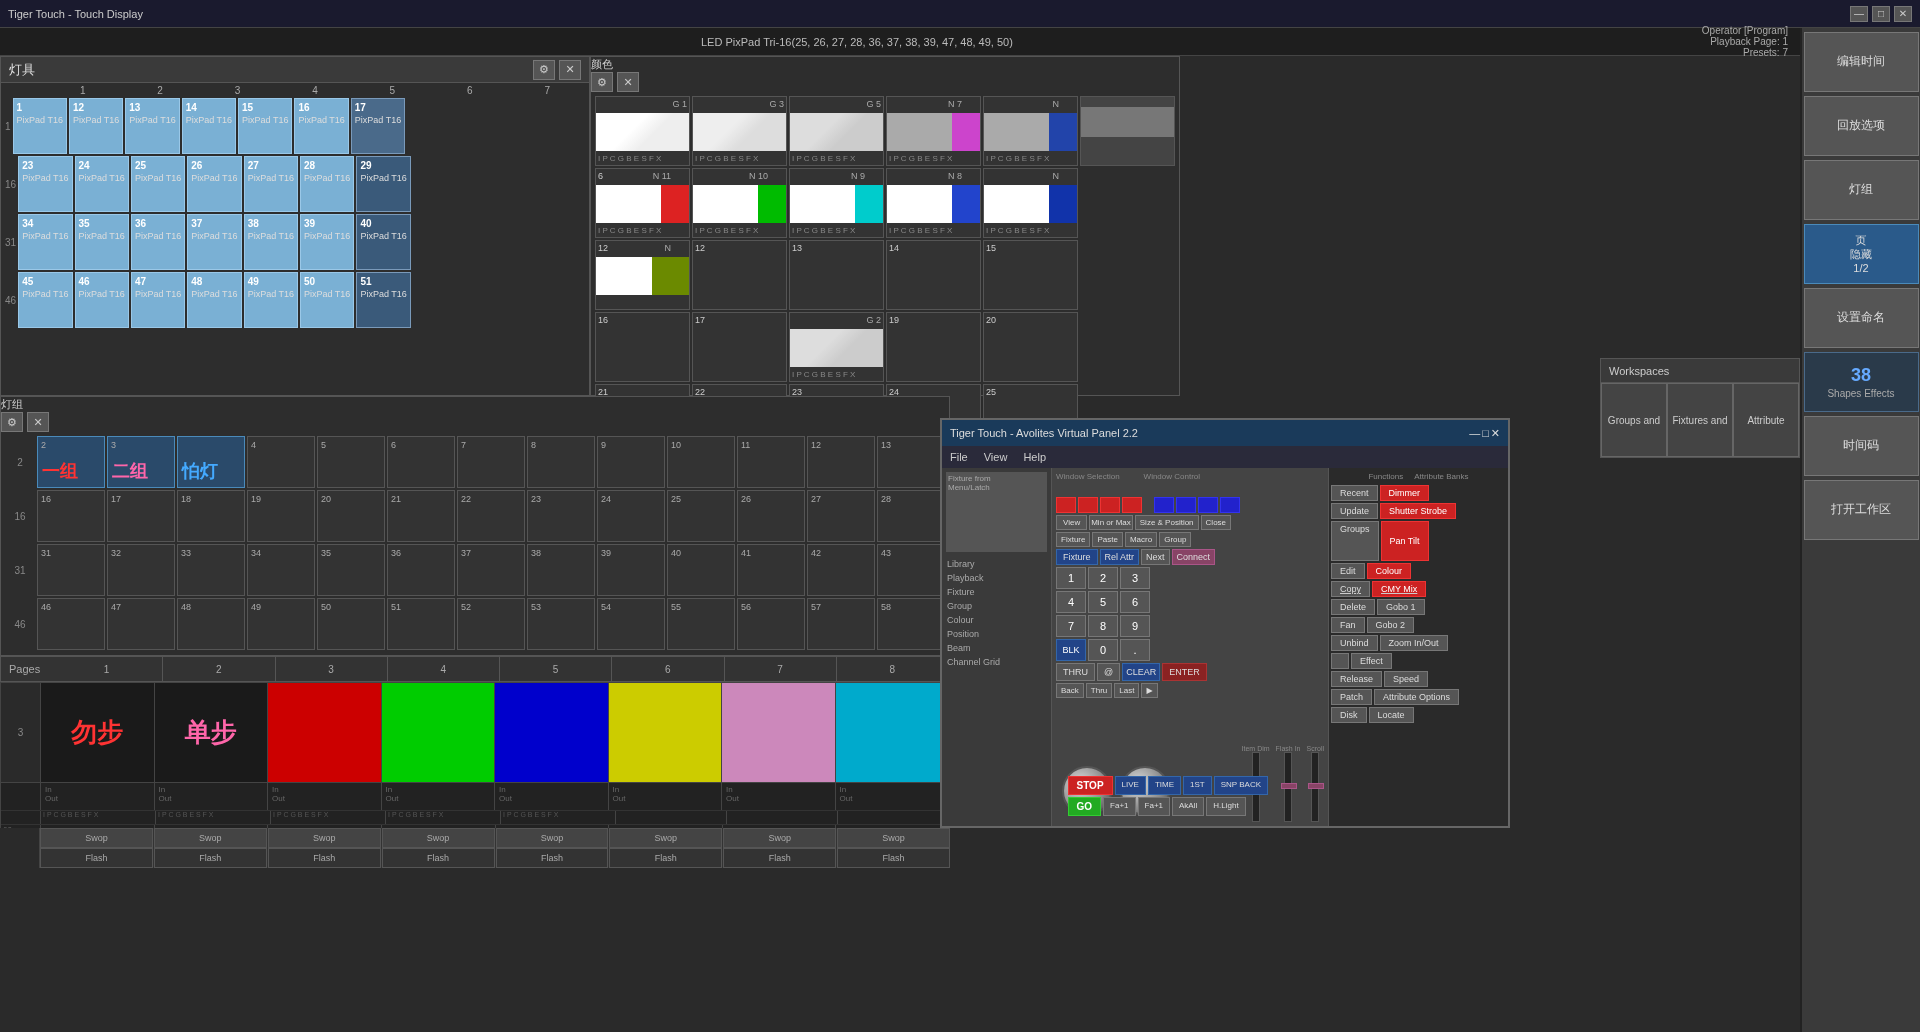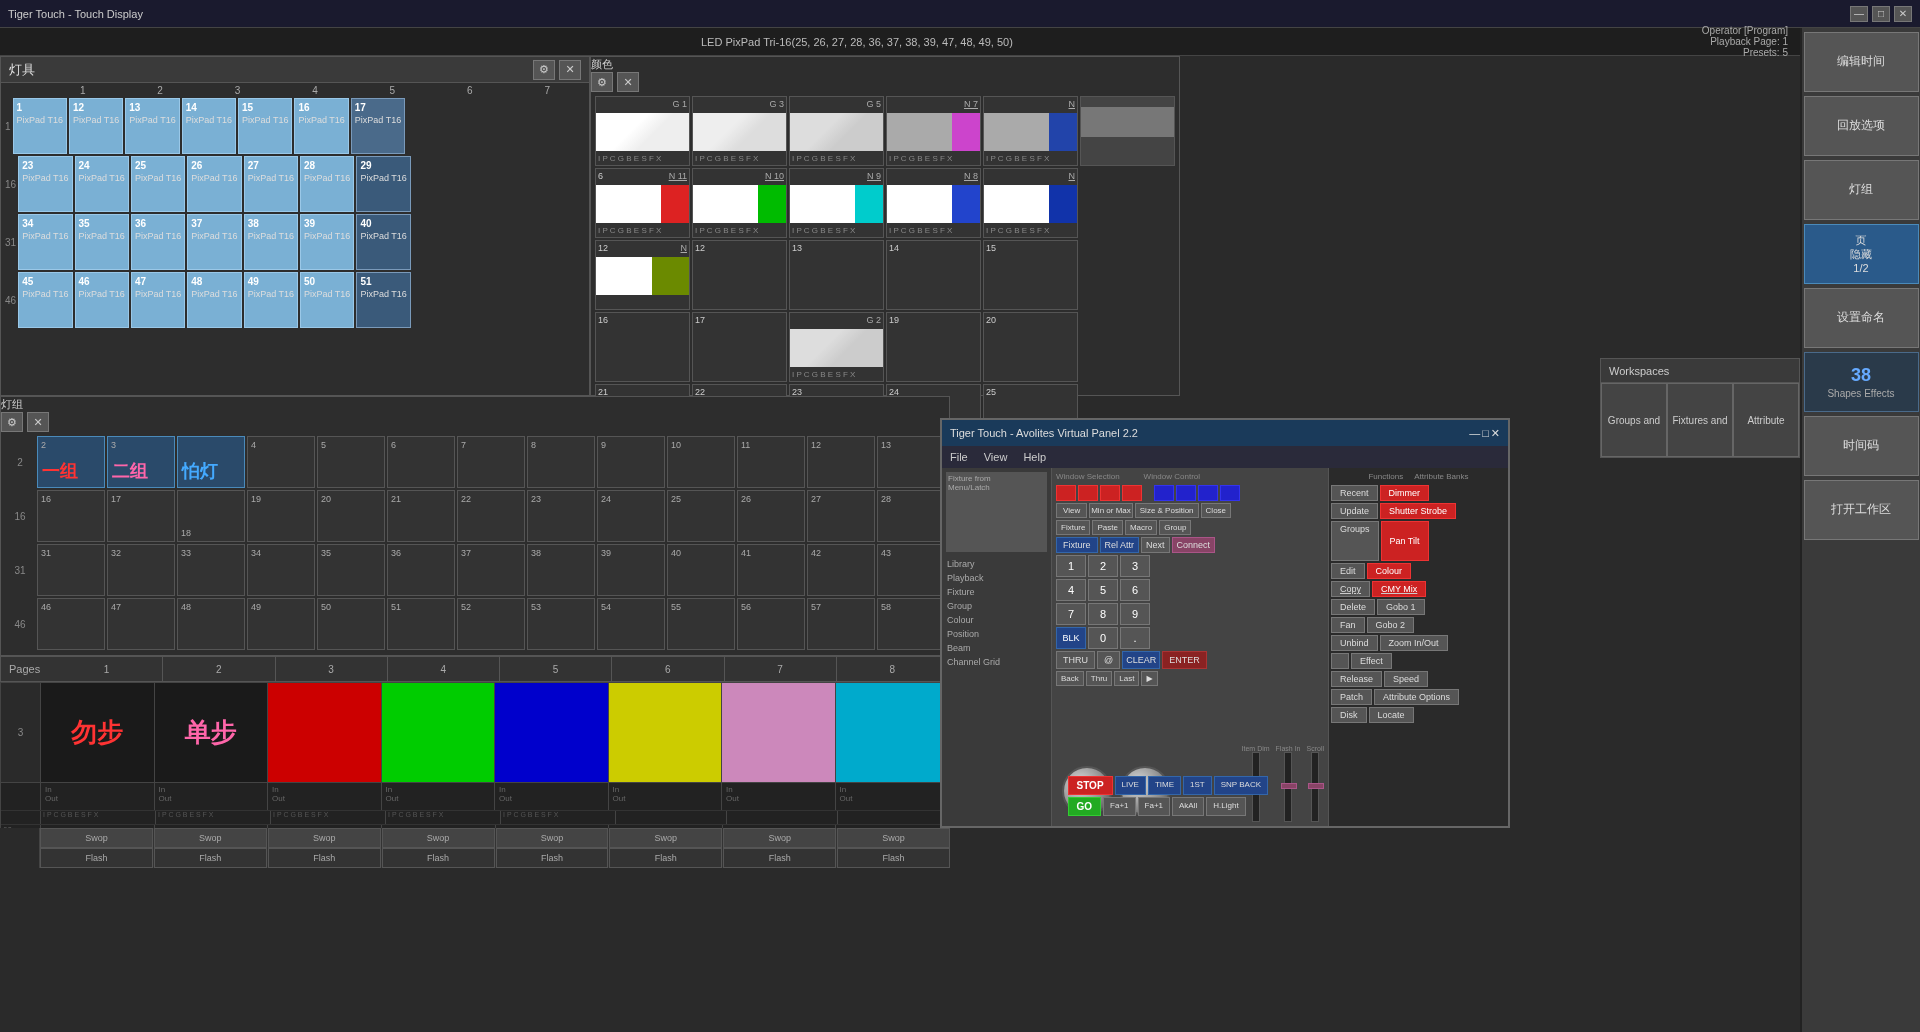--- a/index.html
+++ b/index.html
@@ -309,22 +309,22 @@
       padding: 2px;
     }
 
     
     .g-label {
       position: absolute; top: 2px; right: 2px;
       font-size: 9px; color: #aaa;
     }
     
     .n-label {
-      position: absolute; top: 2px; right: 2px;
-      font-size: 9px; color: #aaa; text-decoration: underline;
+      position: absolute; top: 2px; right: 18px;
+      font-size: 9px; color: #aaa;
     }
   </style>
 </head>
 <body>
 
 <div id="title-bar">
   <span>Tiger Touch - Touch Display</span>
   <div class="window-controls">
     <div class="win-btn">—</div>
     <div class="win-btn">□</div>
@@ -333,21 +333,21 @@
 </div>
 
 <div id="main-area">
 
   <div id="info-bar">
     <span></span>
     <span class="center-text">LED PixPad Tri-16(25, 26, 27, 28, 36, 37, 38, 39, 47, 48, 49, 50)</span>
     <div class="right-text">
       <div>Operator [Program]</div>
       <div>Playback Page: 1</div>
-      <div>Presets: 5</div>
+      <div>Presets: 7</div>
     </div>
   </div>
 
   <div id="fixtures-panel">
     <div class="panel-header">
       <span>灯具</span>
       <div class="header-controls">
         <div class="header-btn">⚙</div>
         <div class="header-btn">✕</div>
       </div>
@@ -708,21 +708,21 @@
       </div>
 
       <div style="display:flex;gap:2px;margin-bottom:2px;height:52px;">
         <div style="width:30px;display:flex;align-items:center;justify-content:center;color:#888;font-size:10px;">16</div>
         <div class="group-cell" style="flex:1;">
             <span class="group-num">16</span>
           </div>
         <div class="group-cell" style="flex:1;">
             <span class="group-num">17</span>
           </div>
-        <div class="group-cell" style="flex:1;align-items:flex-end;">
+        <div class="group-cell" style="flex:1;">
             <span class="group-num">18</span>
           </div>
         <div class="group-cell" style="flex:1;">
             <span class="group-num">19</span>
           </div>
         <div class="group-cell" style="flex:1;">
             <span class="group-num">20</span>
           </div>
         <div class="group-cell" style="flex:1;">
             <span class="group-num">21</span>
@@ -1026,21 +1026,21 @@
         <div style="font-size:9px;color:#aaa;padding:1px;">Fixture</div>
         <div style="font-size:9px;color:#aaa;padding:1px;">Group</div>
         <div style="font-size:9px;color:#aaa;padding:1px;">Colour</div>
         <div style="font-size:9px;color:#aaa;padding:1px;">Position</div>
         <div style="font-size:9px;color:#aaa;padding:1px;">Beam</div>
         <div style="font-size:9px;color:#aaa;padding:1px;">Channel Grid</div>
       </div>
 
       <div style="flex:1;background:#444;padding:4px;overflow:hidden;position:relative;">
 
-        <div style="display:flex;gap:4px;margin-bottom:4px;">
+        <div style="display:flex;gap:4px;margin-bottom:16px;">
           <div style="font-size:8px;color:#888;">Window Selection</div>
           <div style="margin-left:20px;font-size:8px;color:#888;">Window Control</div>
         </div>
 
         <div style="display:flex;gap:2px;margin-bottom:2px;">
           <div style="width:20px;height:16px;background:#cc2222;border:1px solid #ee3333;"></div>
           <div style="width:20px;height:16px;background:#cc2222;border:1px solid #ee3333;"></div>
           <div style="width:20px;height:16px;background:#cc2222;border:1px solid #ee3333;"></div>
           <div style="width:20px;height:16px;background:#cc2222;border:1px solid #ee3333;"></div>
           <div style="margin-left:10px;width:20px;height:16px;background:#2222cc;border:1px solid #3333ee;"></div>

